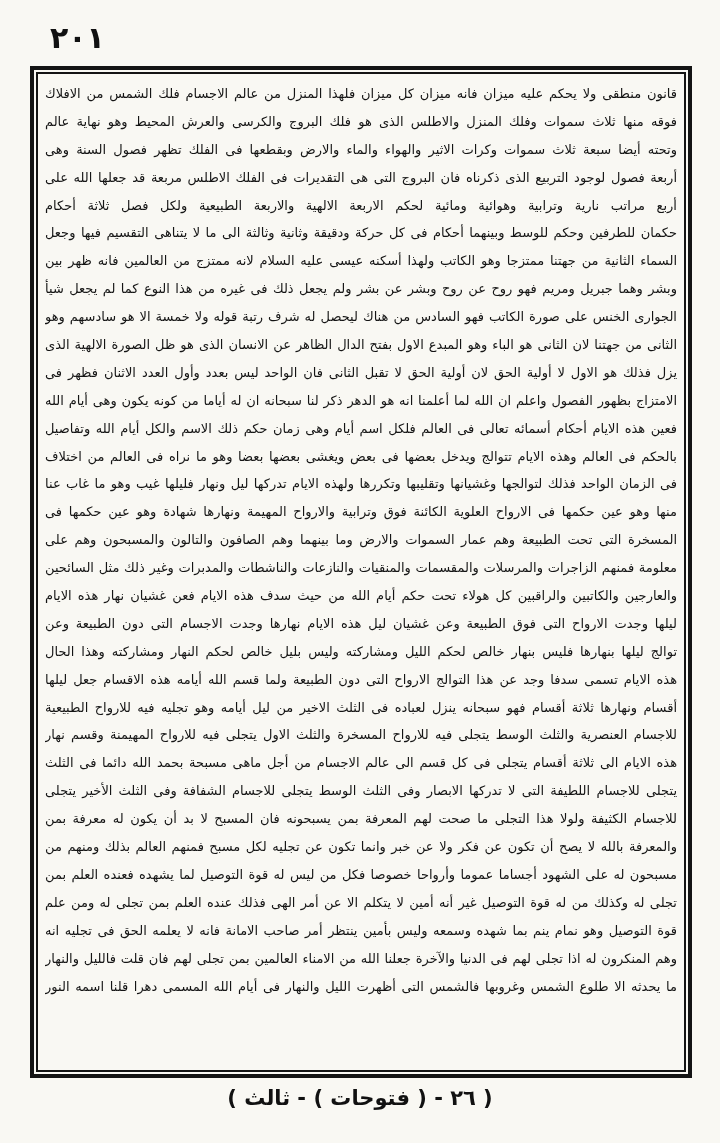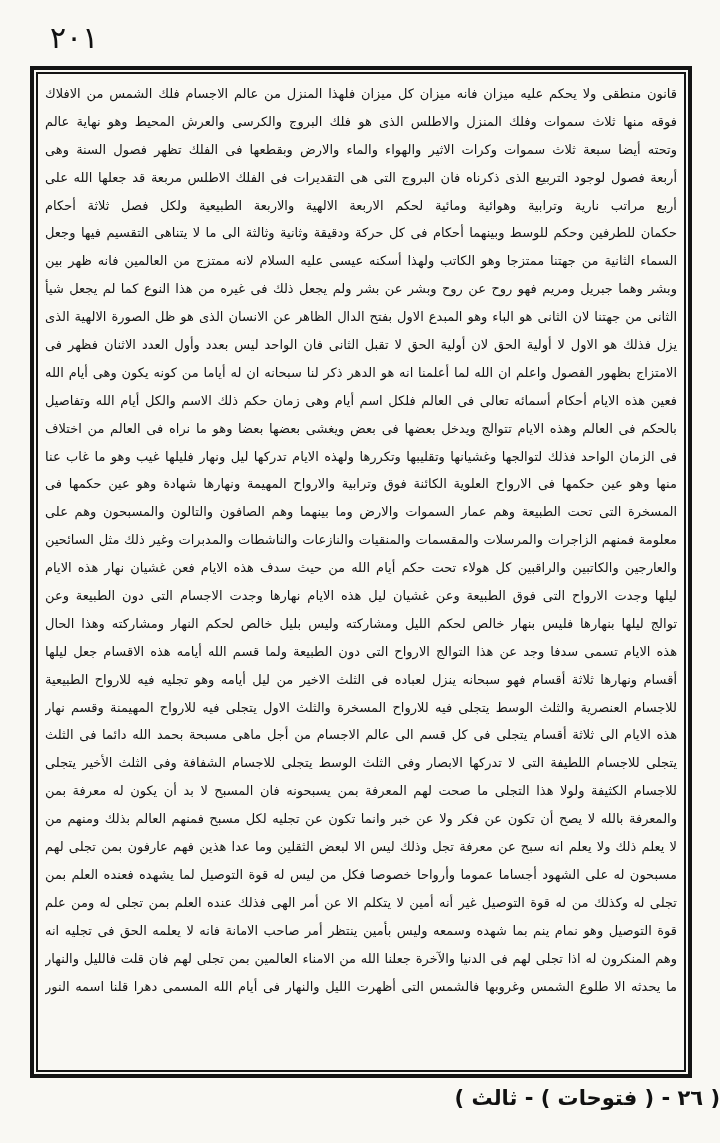--- a/index.html
+++ b/index.html
@@ -13,21 +13,21 @@
     background: #f9f8f3;
     font-family: "DejaVu Sans", sans-serif;
     color: #161616;
     overflow: hidden;
   }
   .page-number {
     position: absolute;
     top: 20px;
     left: 50px;
     font-size: 30px;
-    font-weight: normal;
+    font-weight: bold;
     letter-spacing: 4px;
     color: #111;
   }
   .frame {
     position: absolute;
     left: 30px;
     top: 66px;
     width: 654px;
     height: 1004px;
     border: 4px solid #141414;
@@ -59,21 +59,21 @@
     text-align-last: justify;
     word-spacing: 0.5px;
     white-space: normal;
     color: #141414;
   }
   .footer {
     position: absolute;
     top: 1086px;
     left: 0;
     width: 100%;
-    text-align: right;
+    text-align: center;
     direction: rtl;
     font-size: 21px;
     font-weight: bold;
     color: #111;
     letter-spacing: 1px;
   }
 </style>
 </head>
 <body>
 
@@ -83,40 +83,40 @@
   <div class="frame-inner">
     <div class="text-block">
         <div class="line" dir="rtl">قانون منطقى ولا يحكم عليه ميزان فانه ميزان كل ميزان فلهذا المنزل من عالم الاجسام فلك الشمس من الافلاك فسبعة</div>
         <div class="line" dir="rtl">فوقه منها ثلاث سموات وفلك المنزل والاطلس الذى هو فلك البروج والكرسى والعرش المحيط وهو نهاية عالم الاجسام</div>
         <div class="line" dir="rtl">وتحته أيضا سبعة ثلاث سموات وكرات الاثير والهواء والماء والارض وبقطعها فى الفلك تظهر فصول السنة وهى</div>
         <div class="line" dir="rtl">أربعة فصول لوجود التربيع الذى ذكرناه فان البروج التى هى التقديرات فى الفلك الاطلس مربعة قد جعلها الله على</div>
         <div class="line" dir="rtl">أربع مراتب نارية وترابية وهوائية ومائية لحكم الاربعة الالهية والاربعة الطبيعية ولكل فصل ثلاثة أحكام</div>
         <div class="line" dir="rtl">حكمان للطرفين وحكم للوسط وبينهما أحكام فى كل حركة ودقيقة وثانية وثالثة الى ما لا يتناهى التقسيم فيها وجعل نجم</div>
         <div class="line" dir="rtl">السماء الثانية من جهتنا ممتزجا وهو الكاتب ولهذا أسكنه عيسى عليه السلام لانه ممتزج من العالمين فانه ظهر بين ملك</div>
         <div class="line" dir="rtl">وبشر وهما جبريل ومريم فهو روح عن روح وبشر عن بشر ولم يجعل ذلك فى غيره من هذا النوع كما لم يجعل شيأ من</div>
+        <div class="line" dir="rtl">الجوارى الخنس على صورة الكاتب فهو السادس من هناك ليحصل له شرف رتبة قوله ولا خمسة الا هو سادسهم وهو</div>
         <div class="line" dir="rtl">الثانى من جهتنا لان الثانى هو الباء وهو المبدع الاول بفتح الدال الظاهر عن الانسان الذى هو ظل الصورة الالهية الذى لم</div>
         <div class="line" dir="rtl">يزل فذلك هو الاول لا أولية الحق لان أولية الحق لا تقبل الثانى فان الواحد ليس بعدد وأول العدد الاثنان فظهر فى السنة</div>
         <div class="line" dir="rtl">الامتزاج بظهور الفصول واعلم ان الله لما أعلمنا انه هو الدهر ذكر لنا سبحانه ان له أياما من كونه يكون وهى أيام الله</div>
         <div class="line" dir="rtl">فعين هذه الايام أحكام أسمائه تعالى فى العالم فلكل اسم أيام وهى زمان حكم ذلك الاسم والكل أيام الله وتفاصيل الدهر</div>
         <div class="line" dir="rtl">بالحكم فى العالم وهذه الايام تتوالج ويدخل بعضها فى بعض ويغشى بعضها بعضا وهو ما نراه فى العالم من اختلاف الاحكام</div>
         <div class="line" dir="rtl">فى الزمان الواحد فذلك لتوالجها وغشيانها وتقليبها وتكررها ولهذه الايام تدركها ليل ونهار فليلها غيب وهو ما غاب عنا</div>
         <div class="line" dir="rtl">منها وهو عين حكمها فى الارواح العلوية الكائنة فوق وترابية والارواح المهيمة ونهارها شهادة وهو عين حكمها فى</div>
         <div class="line" dir="rtl">المسخرة التى تحت الطبيعة وهم عمار السموات والارض وما بينهما وهم الصافون والتالون والمسبحون وهم على مقامات</div>
         <div class="line" dir="rtl">معلومة فمنهم الزاجرات والمرسلات والمقسمات والمنقيات والنازعات والناشطات والمدبرات وغير ذلك مثل السائحين</div>
         <div class="line" dir="rtl">والعارجين والكاتبين والراقبين كل هولاء تحت حكم أيام الله من حيث سدف هذه الايام فعن غشيان نهار هذه الايام</div>
         <div class="line" dir="rtl">ليلها وجدت الارواح التى فوق الطبيعة وعن غشيان ليل هذه الايام نهارها وجدت الاجسام التى دون الطبيعة وعن</div>
         <div class="line" dir="rtl">توالج ليلها بنهارها فليس بنهار خالص لحكم الليل ومشاركته وليس بليل خالص لحكم النهار ومشاركته وهذا الحال</div>
         <div class="line" dir="rtl">هذه الايام تسمى سدفا وجد عن هذا التوالج الارواح التى دون الطبيعة ولما قسم الله أيامه هذه الاقسام جعل ليلها ثلاثة</div>
         <div class="line" dir="rtl">أقسام ونهارها ثلاثة أقسام فهو سبحانه ينزل لعباده فى الثلث الاخير من ليل أيامه وهو تجليه فيه للارواح الطبيعية المدبرة</div>
         <div class="line" dir="rtl">للاجسام العنصرية والثلث الوسط يتجلى فيه للارواح المسخرة والثلث الاول يتجلى فيه للارواح المهيمنة وقسم نهار</div>
         <div class="line" dir="rtl">هذه الايام الى ثلاثة أقسام يتجلى فى كل قسم الى عالم الاجسام من أجل ماهى مسبحة بحمد الله دائما فى الثلث الاول</div>
         <div class="line" dir="rtl">يتجلى للاجسام اللطيفة التى لا تدركها الابصار وفى الثلث الوسط يتجلى للاجسام الشفافة وفى الثلث الأخير يتجلى</div>
         <div class="line" dir="rtl">للاجسام الكثيفة ولولا هذا التجلى ما صحت لهم المعرفة بمن يسبحونه فان المسبح لا بد أن يكون له معرفة بمن يسبحه</div>
         <div class="line" dir="rtl">والمعرفة بالله لا يصح أن تكون عن فكر ولا عن خبر وانما تكون عن تجليه لكل مسبح فمنهم العالم بذلك ومنهم من</div>
-        <div class="line" dir="rtl">لا يعلم ذلك ولا يعلم انه سبح عن معرفة تجل وذلك ليس الا لبعض الثقلين وما عدا هذين فهم عارفون بمن تجلى لهم</div>
         <div class="line" dir="rtl">مسبحون له على الشهود أجساما عموما وأرواحا خصوصا فكل من ليس له قوة التوصيل لما يشهده فعنده العلم بمن</div>
         <div class="line" dir="rtl">تجلى له وكذلك من له قوة التوصيل غير أنه أمين لا يتكلم الا عن أمر الهى فذلك عنده العلم بمن تجلى له ومن علم ان عنده</div>
         <div class="line" dir="rtl">قوة التوصيل وهو نمام ينم بما شهده وسمعه وليس بأمين ينتظر أمر صاحب الامانة فانه لا يعلمه الحق فى تجليه انه هو</div>
         <div class="line" dir="rtl">وهم المنكرون له اذا تجلى لهم فى الدنيا والآخرة جعلنا الله من الامناء العالمين بمن تجلى لهم فان قلت فالليل والنهار فى اليوم</div>
         <div class="line" dir="rtl">ما يحدثه الا طلوع الشمس وغروبها فالشمس التى أظهرت الليل والنهار فى أيام الله المسمى دهرا قلنا اسمه النور الذى</div>
       </div>
   </div>
 </div>
 
 <div class="footer">( ٢٦ - ( فتوحات ) - ثالث )</div>

